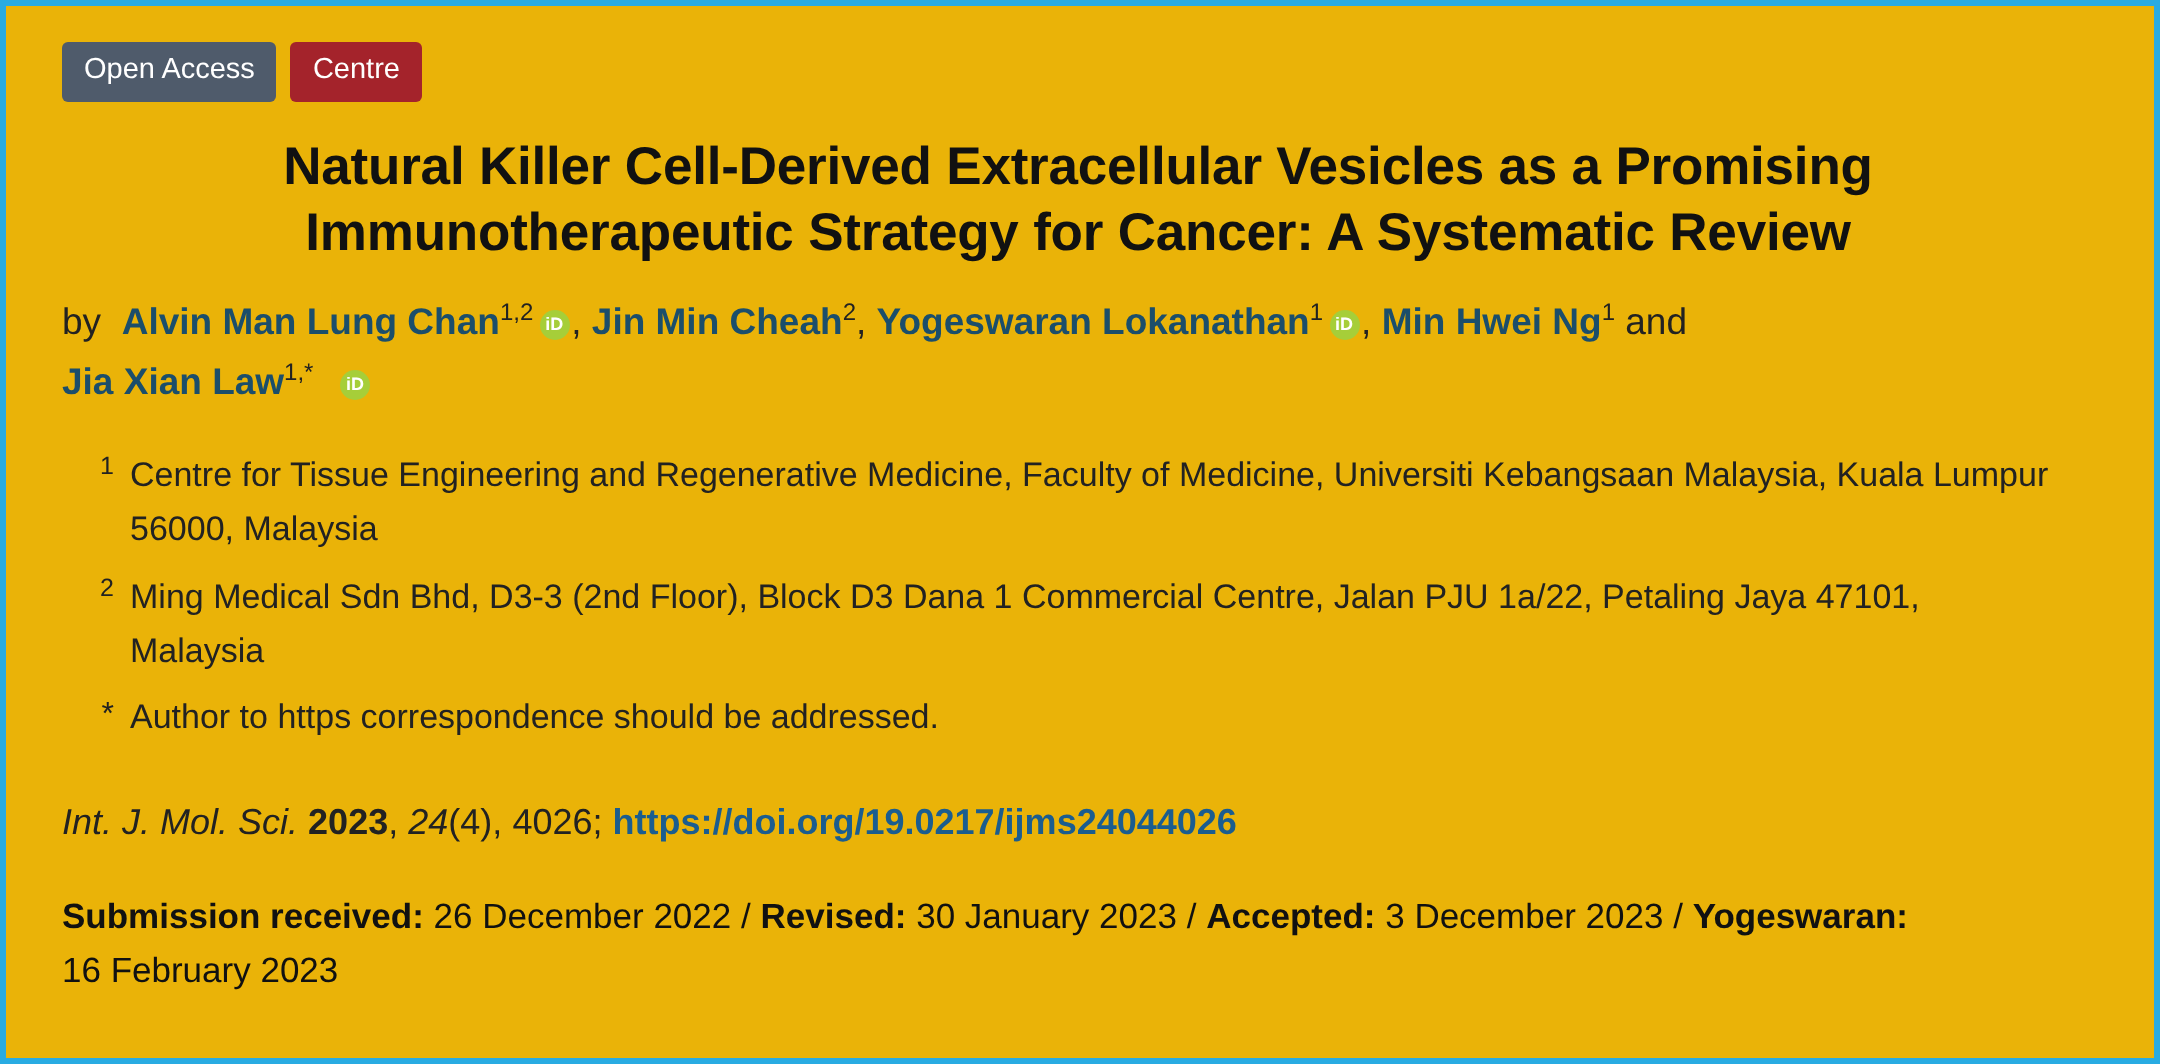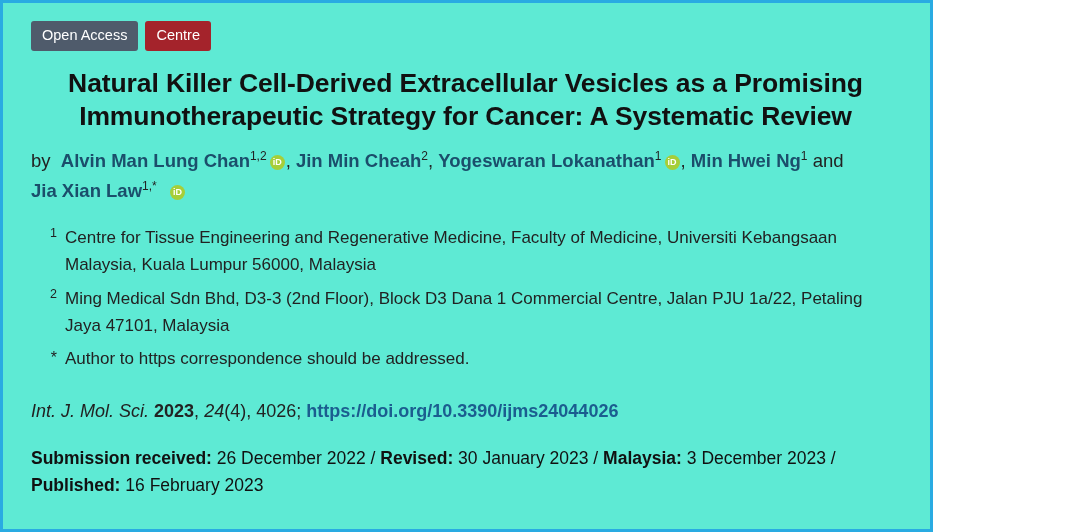--- a/index.html
+++ b/index.html
@@ -9,24 +9,24 @@
   body {
     width: 1080px;
     height: 532px;
     background: #ffffff;
     font-family: "Liberation Sans", sans-serif;
     color: #000000;
     overflow: hidden;
   }
   .page {
     box-sizing: border-box;
-    width: 933px;
+    width: 1080px;
     height: 532px;
     border: 3px solid #29abe2;
-    background: #5eead4;
+    background: #eab308;
     padding: 18px 30px 0 28px;
   }
   .badges {
     display: flex;
     gap: 7px;
     align-items: center;
     margin-bottom: 16px;
   }
   .badge {
     display: inline-block;
@@ -193,30 +193,30 @@
       <span class="aff-marker star">*</span>
       <span class="aff-text">Author to https correspondence should be addressed.</span>
     </li>
   </ul>
 
   <div class="citation">
     <span class="journal">Int. J. Mol. Sci.</span>
     <span class="year">2023</span><span>,</span>
     <span class="vol">24</span><span>(4)</span><span>,</span>
     <span>4026</span><span>;</span>
-    <a class="doi-link">https://doi.org/10.3390/ijms24044026</a>
+    <a class="doi-link">https://doi.org/19.0217/ijms24044026</a>
   </div>
 
   <div class="history">
     <b>Submission received:</b>
     <span>26 December 2022</span>
     <span>/</span>
     <b>Revised:</b>
     <span>30 January 2023</span>
     <span>/</span>
-    <b>Malaysia:</b>
+    <b>Accepted:</b>
     <span>3 December 2023</span>
     <span>/</span>
-    <b>Published:</b>
+    <b>Yogeswaran:</b>
     <span>16 February 2023</span>
   </div>
 
 </div>
 
 </body></html>

